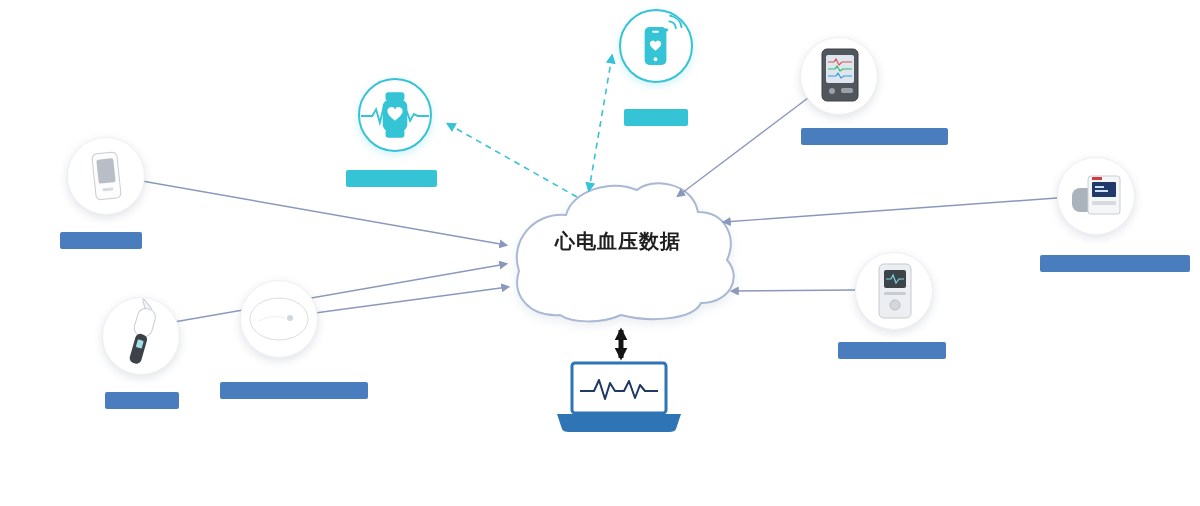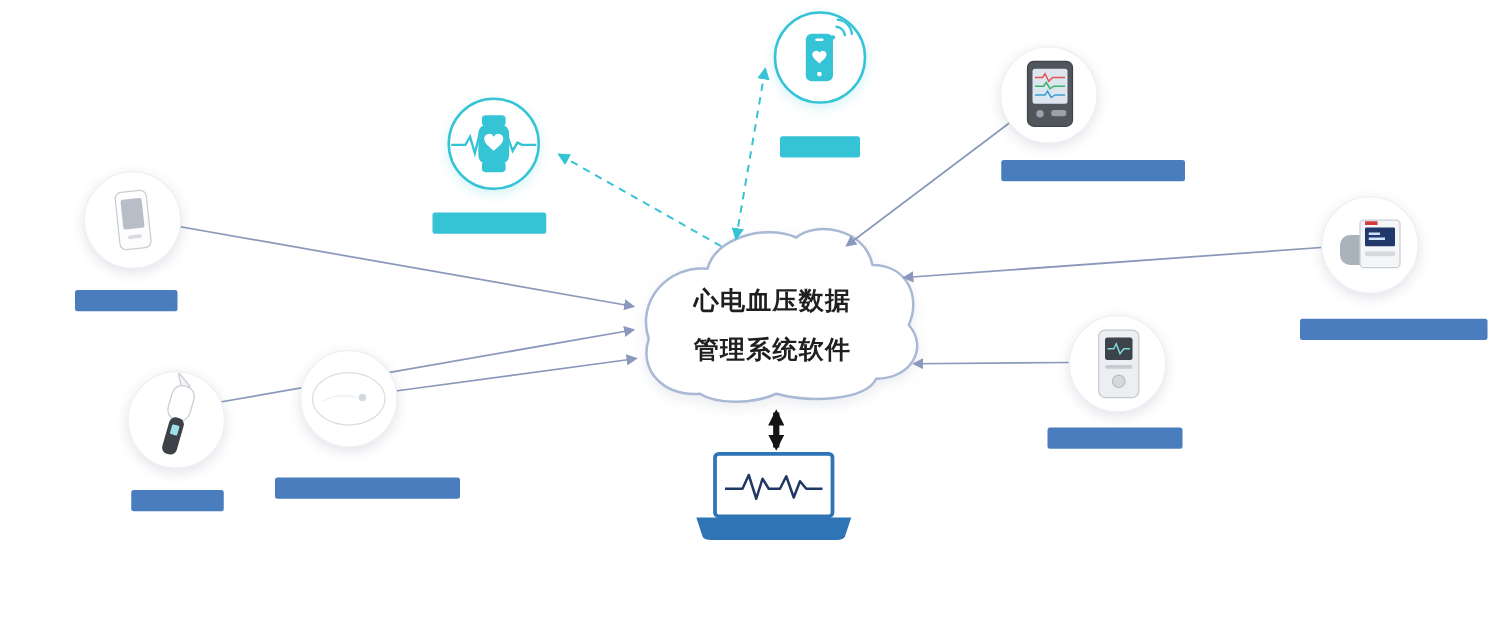--- a/index.html
+++ b/index.html
@@ -90,21 +90,20 @@
 
     <g>
       <rect class="laptop-screen" x="572" y="363" width="94" height="50" rx="3"></rect>
       <polyline class="wave" points="580,391 594,391 599,380 605,399 610,383 615,391 624,391 629,381 635,398 640,385 645,391 658,391"></polyline>
       <path class="laptop-base" d="M557,414 L681,414 L676,429 Q675,432 669,432 L569,432 Q563,432 562,429 Z"></path>
     </g>
   </svg>
 
   <div class="cloud-text">
     <div>心电血压数据</div>
-    <div>管理系统软件</div>
   </div>
 
   <div class="node-circle icon-circle" style="left:358px;top:78px;">
     <svg viewBox="0 0 74 74">
       <polyline class="stroke-teal" fill="none" stroke-width="2" points="1,38 13,38 17,31 21,45 25,29 29,38 45,38 49,32 53,43 57,36 61,38 73,38"></polyline>
       <rect class="fill-teal" x="27" y="13" width="20" height="9" rx="3"></rect>
       <rect class="fill-teal" x="27" y="52" width="20" height="9" rx="3"></rect>
       <rect class="fill-teal" x="24" y="21" width="26" height="33" rx="7"></rect>
       <path fill="#ffffff" d="M37,43 c-4,-3.5 -8,-6.5 -8,-10 a4.2,4.2 0 0 1 8,-2 a4.2,4.2 0 0 1 8,2 c0,3.5 -4,6.5 -8,10 z"></path>
     </svg>

